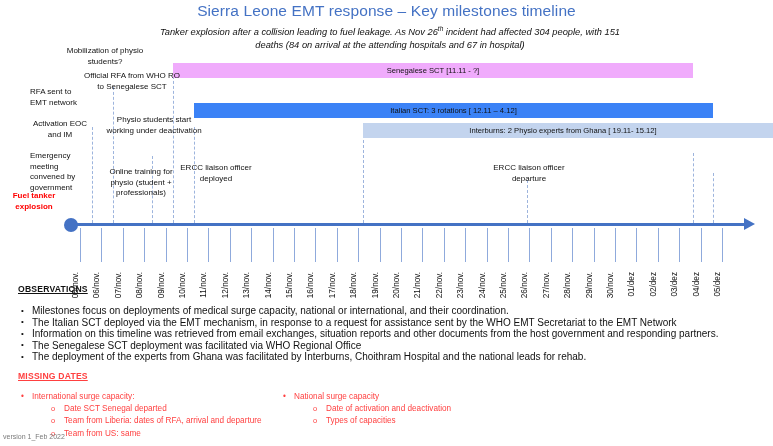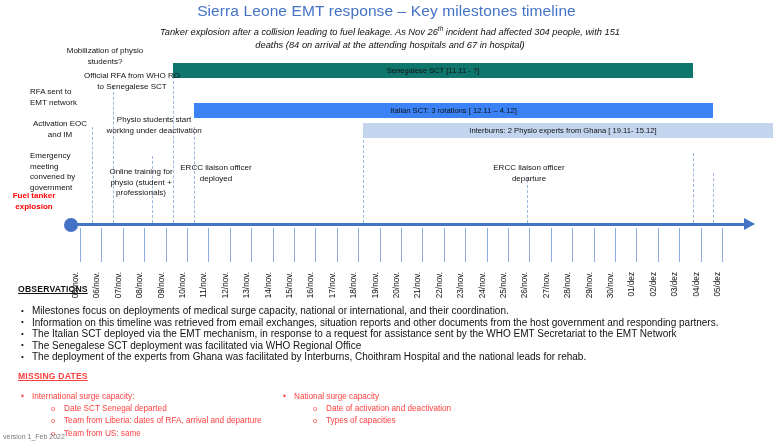--- a/index.html
+++ b/index.html
@@ -37,21 +37,21 @@
   .axis-dot{
     position:absolute;left:64px;top:163px;width:14px;height:14px;
     border-radius:50%;background:#4472c4;
   }
 
   .gridline{
     position:absolute;top:0;width:0;border-left:1.2px dashed #9db4dd;
   }
 
   .bar{
-    position:absolute;height:15px;background:#0f766e;
+    position:absolute;height:15px;background:#f0abfc;
   }
   .bar.light{background:#3b82f6;}
   .bar.mid{background:#c3d4ee;}
   .bar-label{
     position:absolute;top:0;height:15px;line-height:15px;
     font-size:7.6px;color:#111;white-space:nowrap;
   }
 
   .note{
     position:absolute;font-size:8px;line-height:10.6px;text-align:center;color:#111;
@@ -227,22 +227,22 @@
       <div class="date-tick" style="left: 700.6px;"></div>
       <div class="date-lbl" style="left: 691.6px; top: 44px;">04/dez</div>
       <div class="date-tick" style="left: 722px;"></div>
       <div class="date-lbl" style="left: 713px; top: 44px;">05/dez</div>
     </div>
 
   <div class="obs">
     <div class="obs-head">OBSERVATIONS</div>
     <ul>
       <li>Milestones focus on deployments of medical surge capacity, national or international, and their coordination.</li>
+      <li>The Italian SCT deployed via the EMT mechanism, in response to a request for assistance sent by the WHO EMT Secretariat to the EMT Network</li>
       <li>Information on this timeline was retrieved from email exchanges, situation reports and other documents from the host government and responding partners.</li>
-      <li>The Italian SCT deployed via the EMT mechanism, in response to a request for assistance sent by the WHO EMT Secretariat to the EMT Network</li>
       <li>The Senegalese SCT deployment was facilitated via WHO Regional Office</li>
       <li>The deployment of the experts from Ghana was facilitated by Interburns, Choithram Hospital and the national leads for rehab.</li>
     </ul>
   </div>
 
   <div class="missing">
     <div class="missing-head">MISSING DATES</div>
     <div class="mcols">
       <div class="mcol left">
         <div class="m-l1">International surge capacity:</div>

